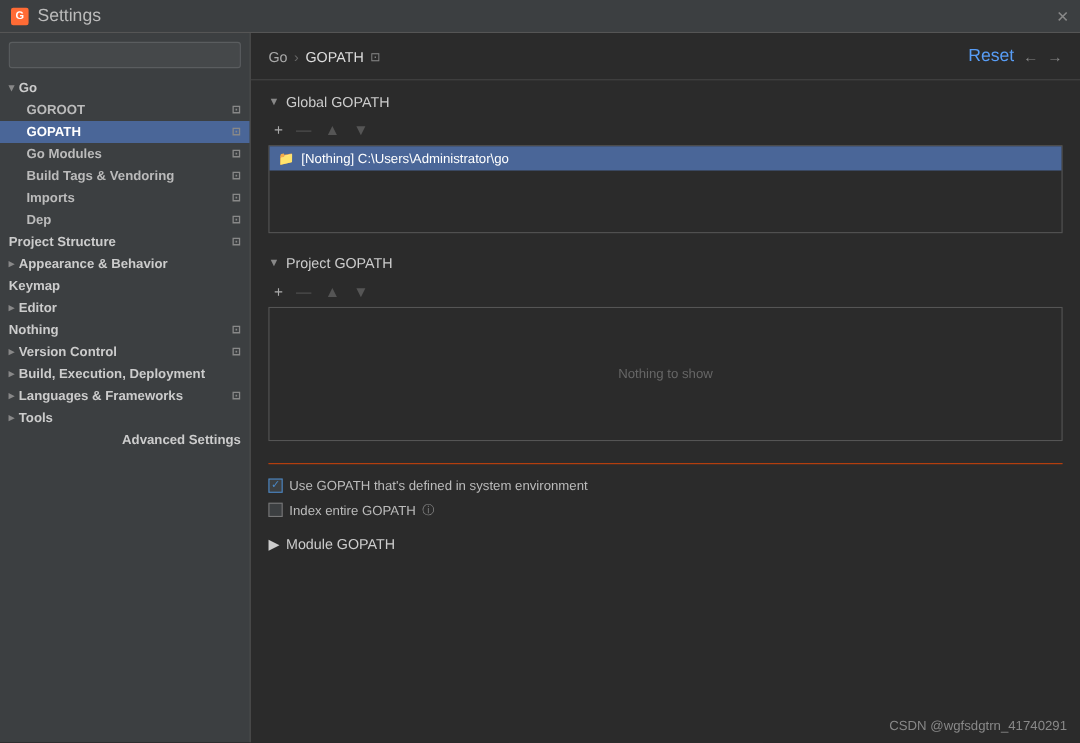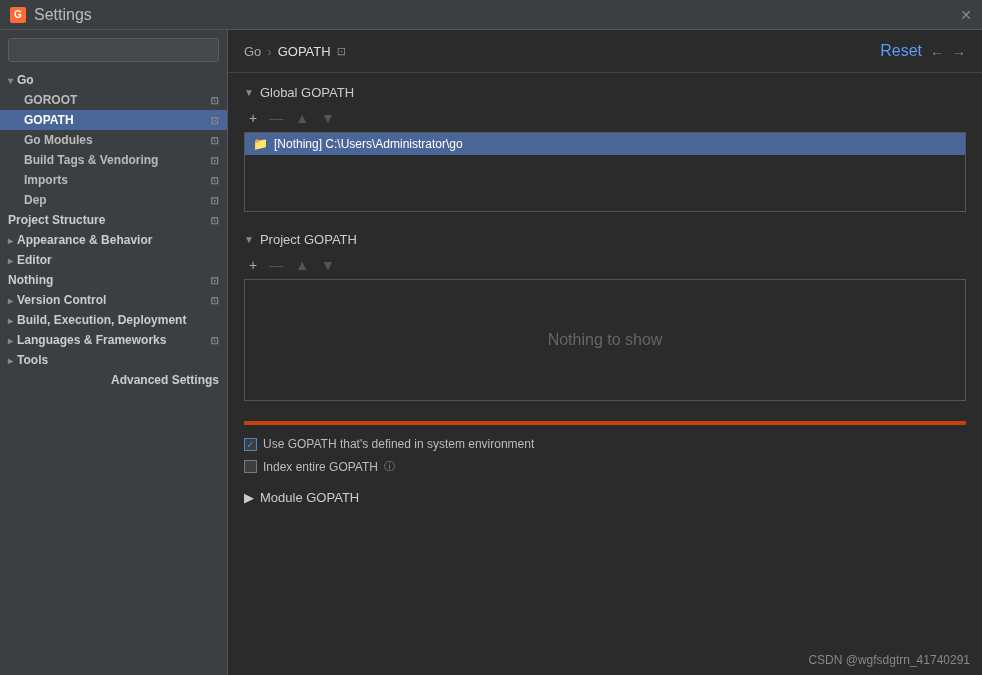--- a/index.html
+++ b/index.html
@@ -225,26 +225,26 @@
     .folder-icon {
       color: #6a9dd8;
       font-size: 12px;
     }
     .empty-area {
       display: flex;
       align-items: center;
       justify-content: center;
       min-height: 120px;
       color: #666;
-      font-size: 16px;
+      font-size: 12px;
     }
     
     .options-area {
       padding: 8px 0;
-      border-top: 4px solid #c2410c;
+      border-top: 1px solid #c2410c;
     }
     .option-row {
       display: flex;
       align-items: center;
       gap: 6px;
       padding: 4px 0;
     }
     .option-checkbox {
       width: 13px; height: 13px;
       border: 1px solid #777;
@@ -343,20 +343,23 @@
     <div class="sidebar-item category">
       <span class="sidebar-item-label">Project Structure</span>
       <span class="sidebar-icon">⊡</span>
     </div>
 
     <div class="sidebar-item category">
       <span class="expand-arrow">▸</span>
       <span class="sidebar-item-label">Appearance &amp; Behavior</span>
     </div>
 
+    <div class="sidebar-item category" style="padding-left:8px;">
+      <span class="sidebar-item-label">Keymap</span>
+    </div>
 
     <div class="sidebar-item category">
       <span class="expand-arrow">▸</span>
       <span class="sidebar-item-label">Editor</span>
     </div>
 
     <div class="sidebar-item category" style="padding-left:8px;">
       <span class="sidebar-item-label">Nothing</span>
       <span class="sidebar-icon">⊡</span>
     </div>

